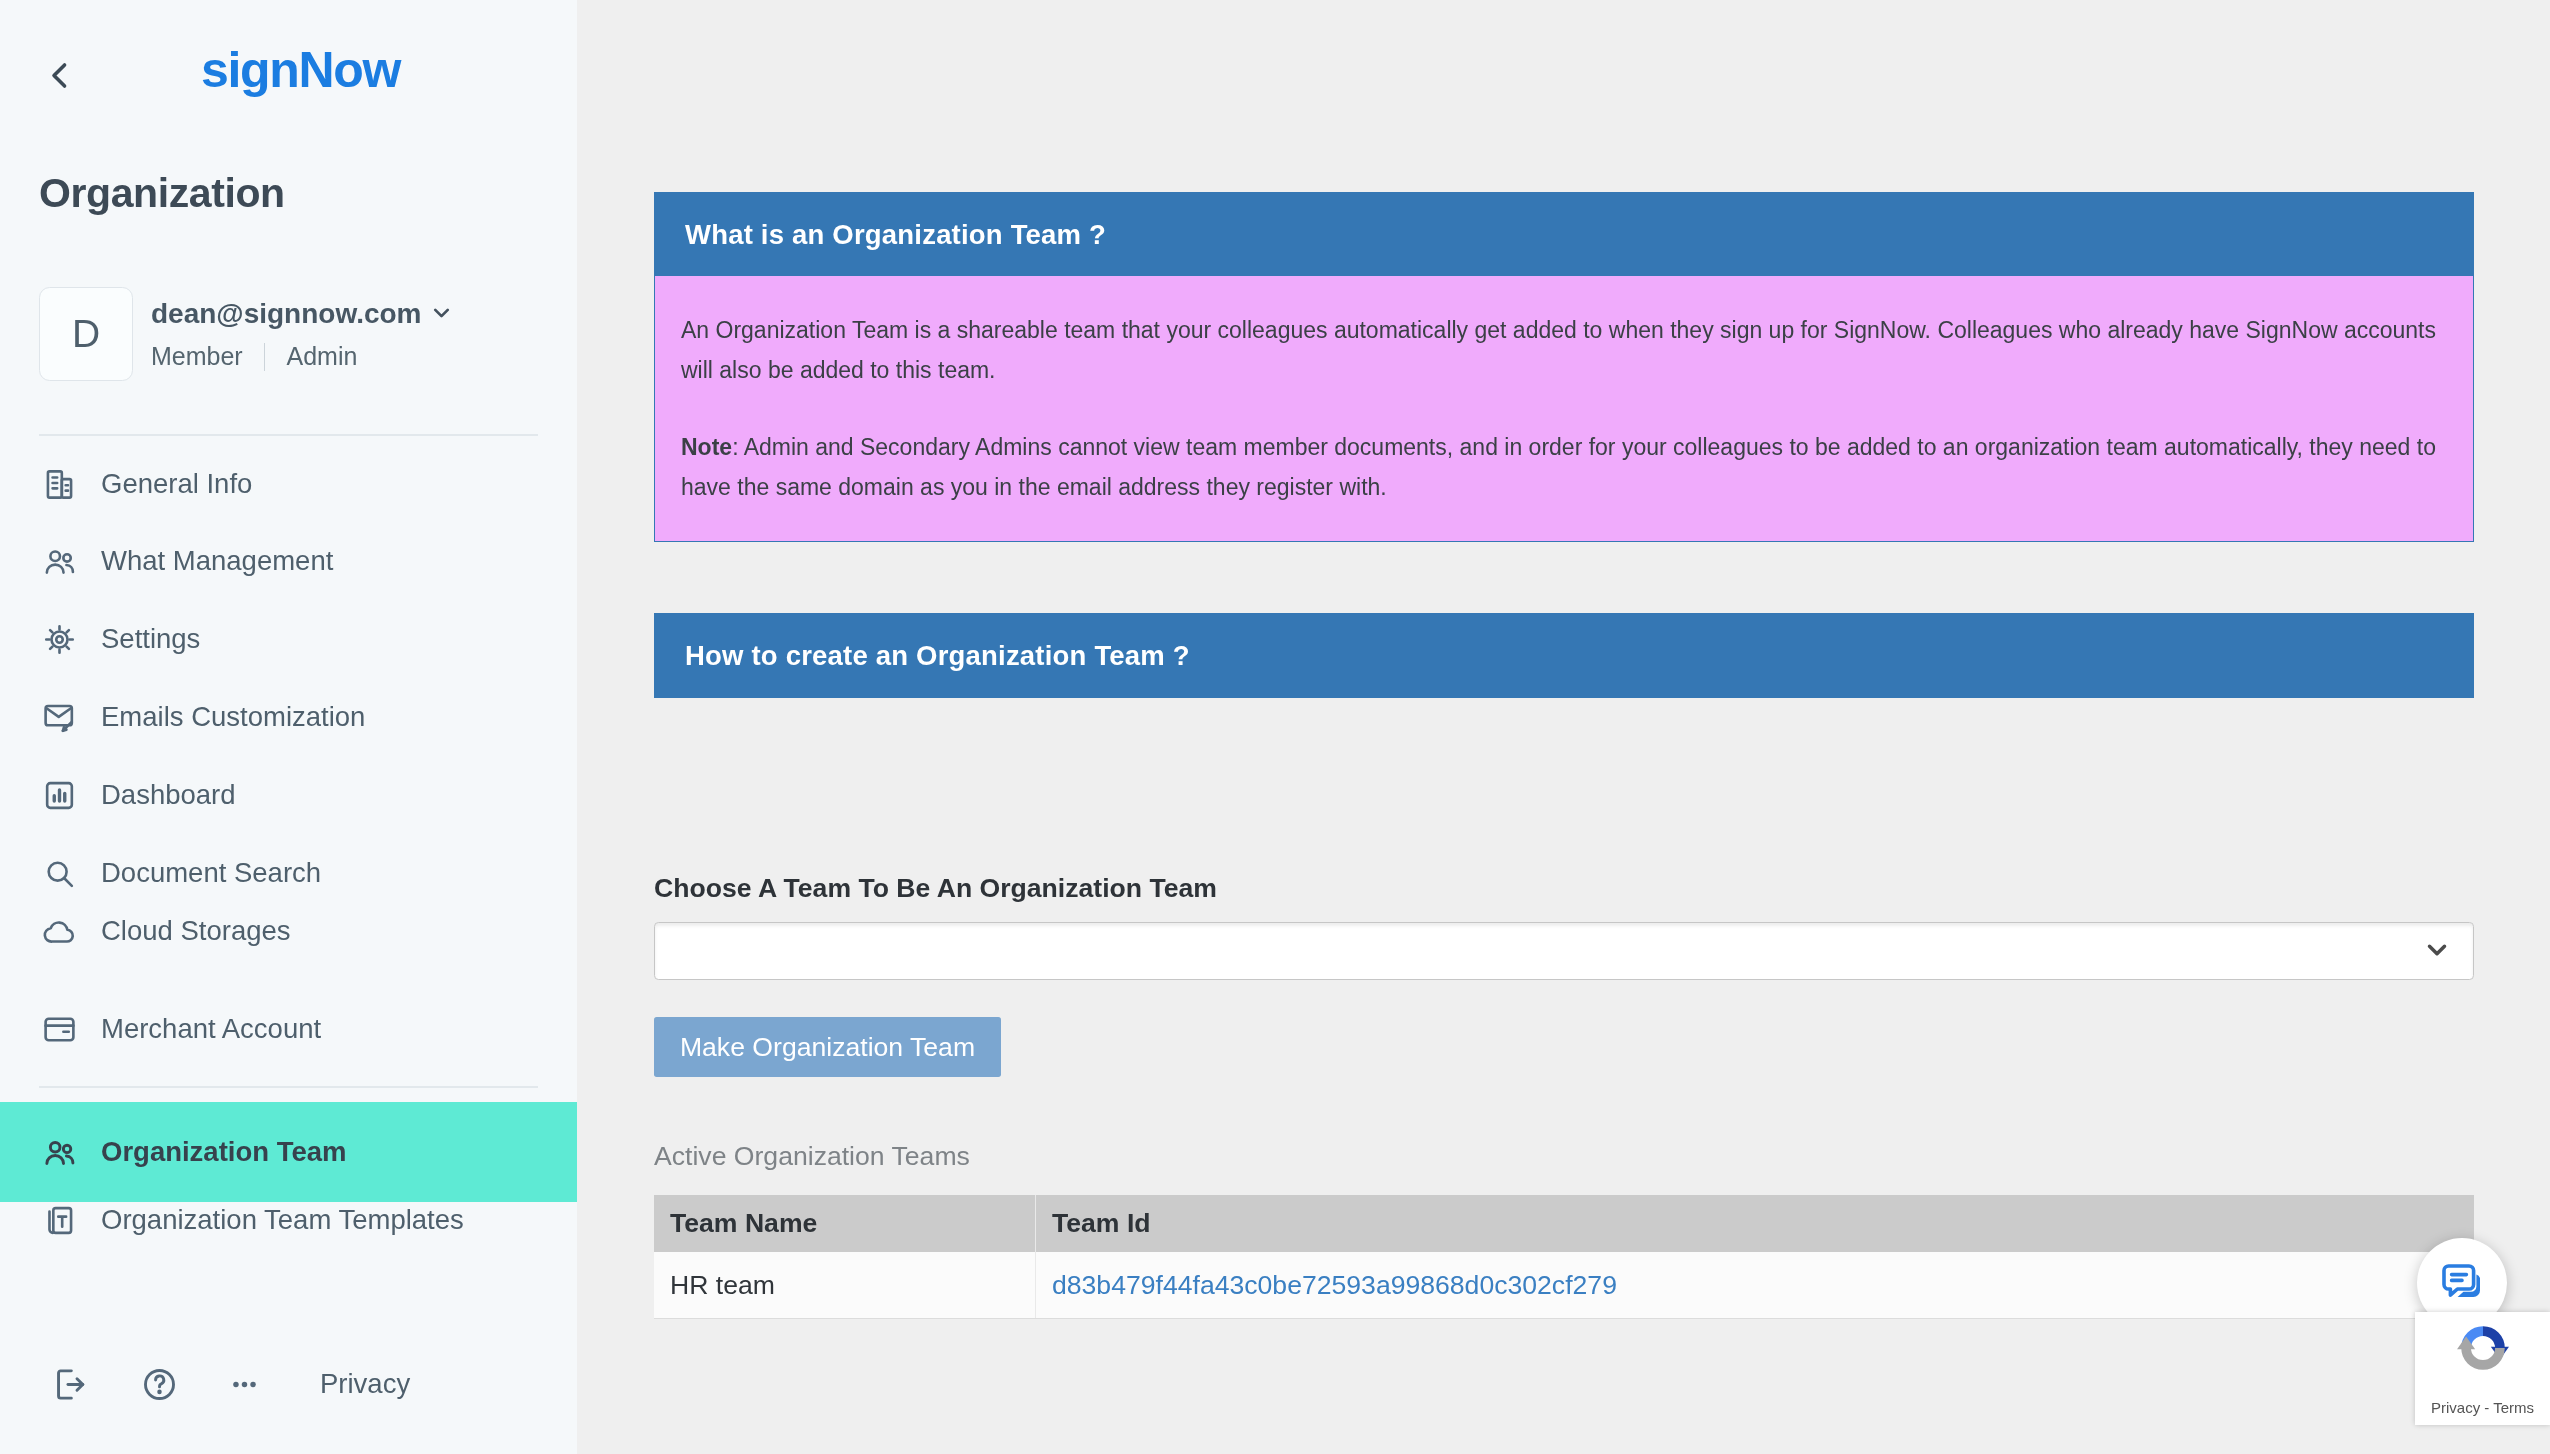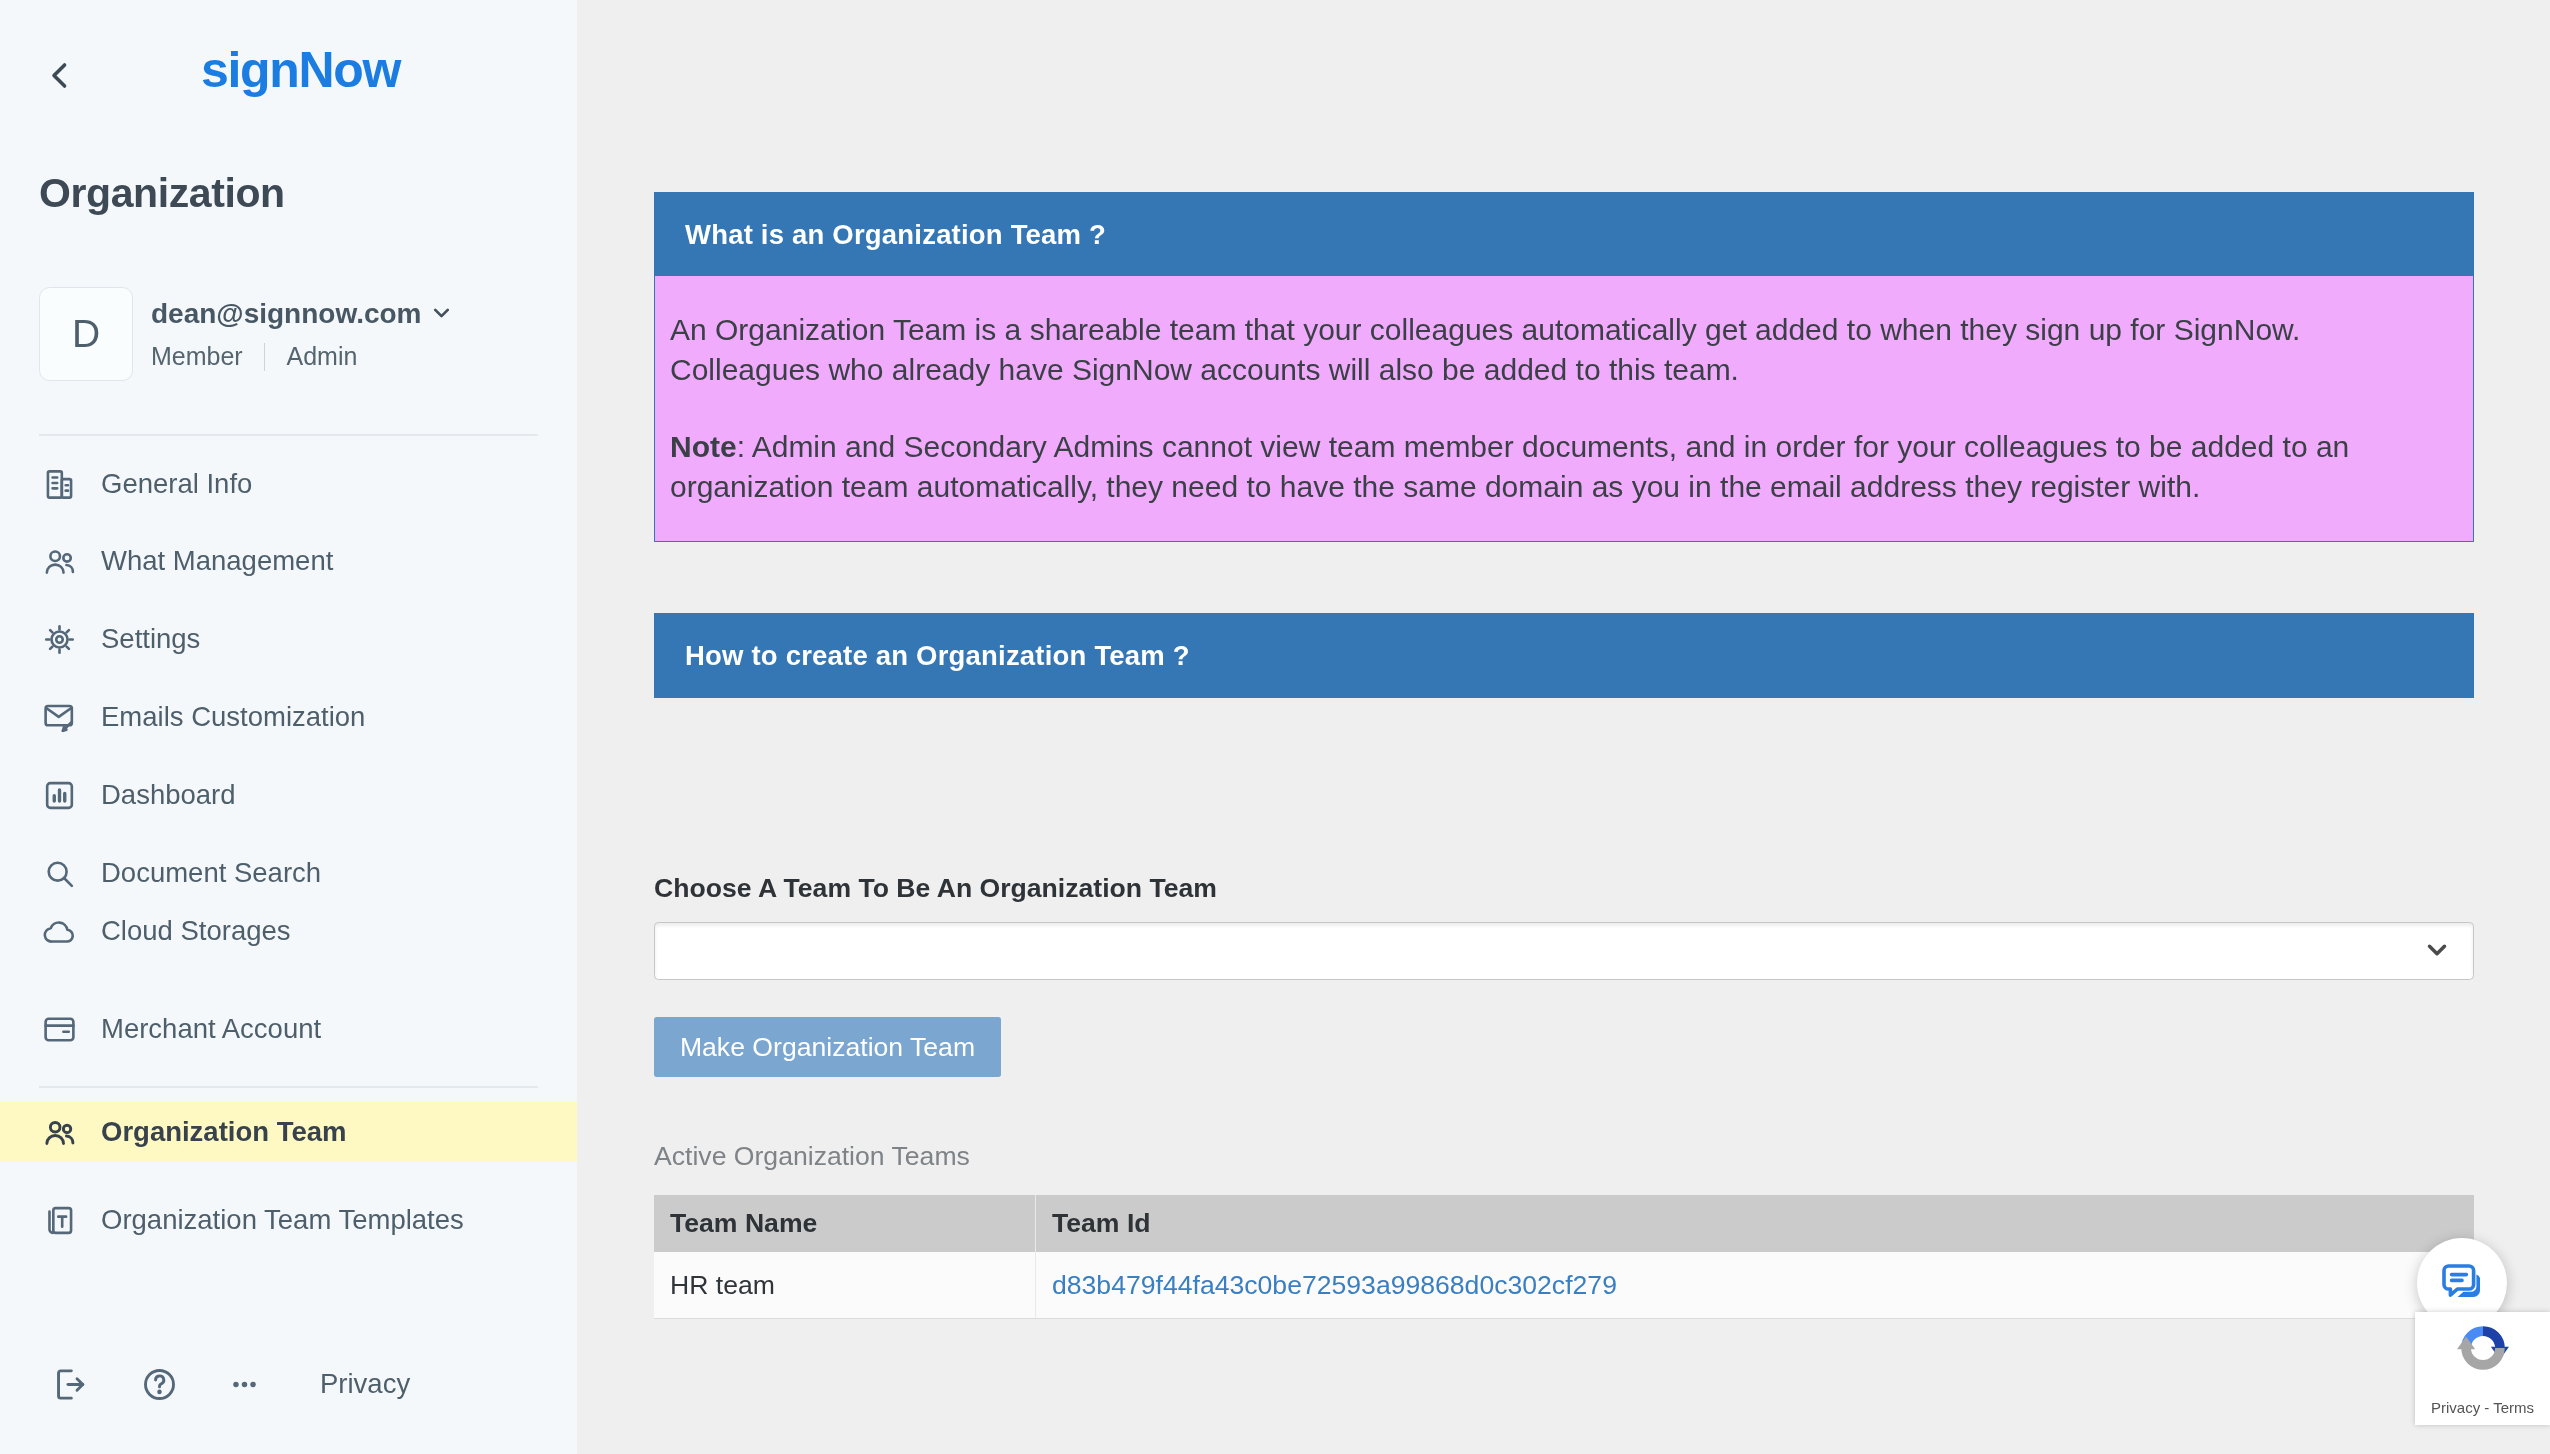--- a/index.html
+++ b/index.html
@@ -49,21 +49,21 @@
   .sb-divider {
     position: absolute; left: 39px; width: 499px; height: 1.8px; background: #e2e8ec;
   }
   .nav-item {
     position: absolute; left: 0; width: 577px; height: 78px;
     display: flex; align-items: center; padding-left: 41px;
     font-size: 27.5px; color: #4e5f6c; cursor: pointer;
   }
   .nav-item .nav-icon { width: 37px; height: 37px; margin-right: 23px; flex: 0 0 auto; }
   .nav-item.selected {
-    background: #fef9c3; font-weight: 700; color: #37424d; height: 60px;
+    background: #5eead4; font-weight: 700; color: #37424d; height: 100px;
   }
   .nav-icon svg { width: 100%; height: 100%; stroke: #54687a; fill: none;
     stroke-width: 1.7; stroke-linecap: round; stroke-linejoin: round; }
   .nav-item.selected .nav-icon svg { stroke: #37424d; stroke-width: 1.9; }
   .sb-footer {
     position: absolute; left: 0; top: 1353px; width: 577px; height: 62px;
     display: flex; align-items: center;
   }
   .footer-icon { width: 41px; height: 41px; cursor: pointer; }
   .footer-icon svg { width: 100%; height: 100%; stroke: #54687a; fill: none;
@@ -73,21 +73,21 @@
   
   .panel {
     position: absolute; left: 654px; width: 1820px;
     border: 1.8px solid #3577b4; background: #f0abfc;
   }
   .panel-header {
     background: #3577b4; color: #ffffff;
     height: 83px; display: flex; align-items: center;
     padding: 0 30px; font-size: 27.5px; font-weight: 700; letter-spacing: 0.2px;
   }
-  .panel-body { padding: 34px 15px; font-size: 30px; line-height: 40px; color: #3b4046; }
+  .panel-body { padding: 34px 26px; font-size: 23px; line-height: 40px; color: #3b4046; }
   .panel-body p + p { margin-top: 37px; }
   .note-label { font-weight: 700; }
 
   .choose-label {
     position: absolute; left: 654px; top: 873px;
     font-size: 26.6px; font-weight: 700; color: #2e3338;
   }
   .team-select {
     position: absolute; left: 654px; top: 922px; width: 1820px; height: 58px;
     background: #ffffff; border: 1.8px solid #c6c6c6; border-radius: 4.4px;

